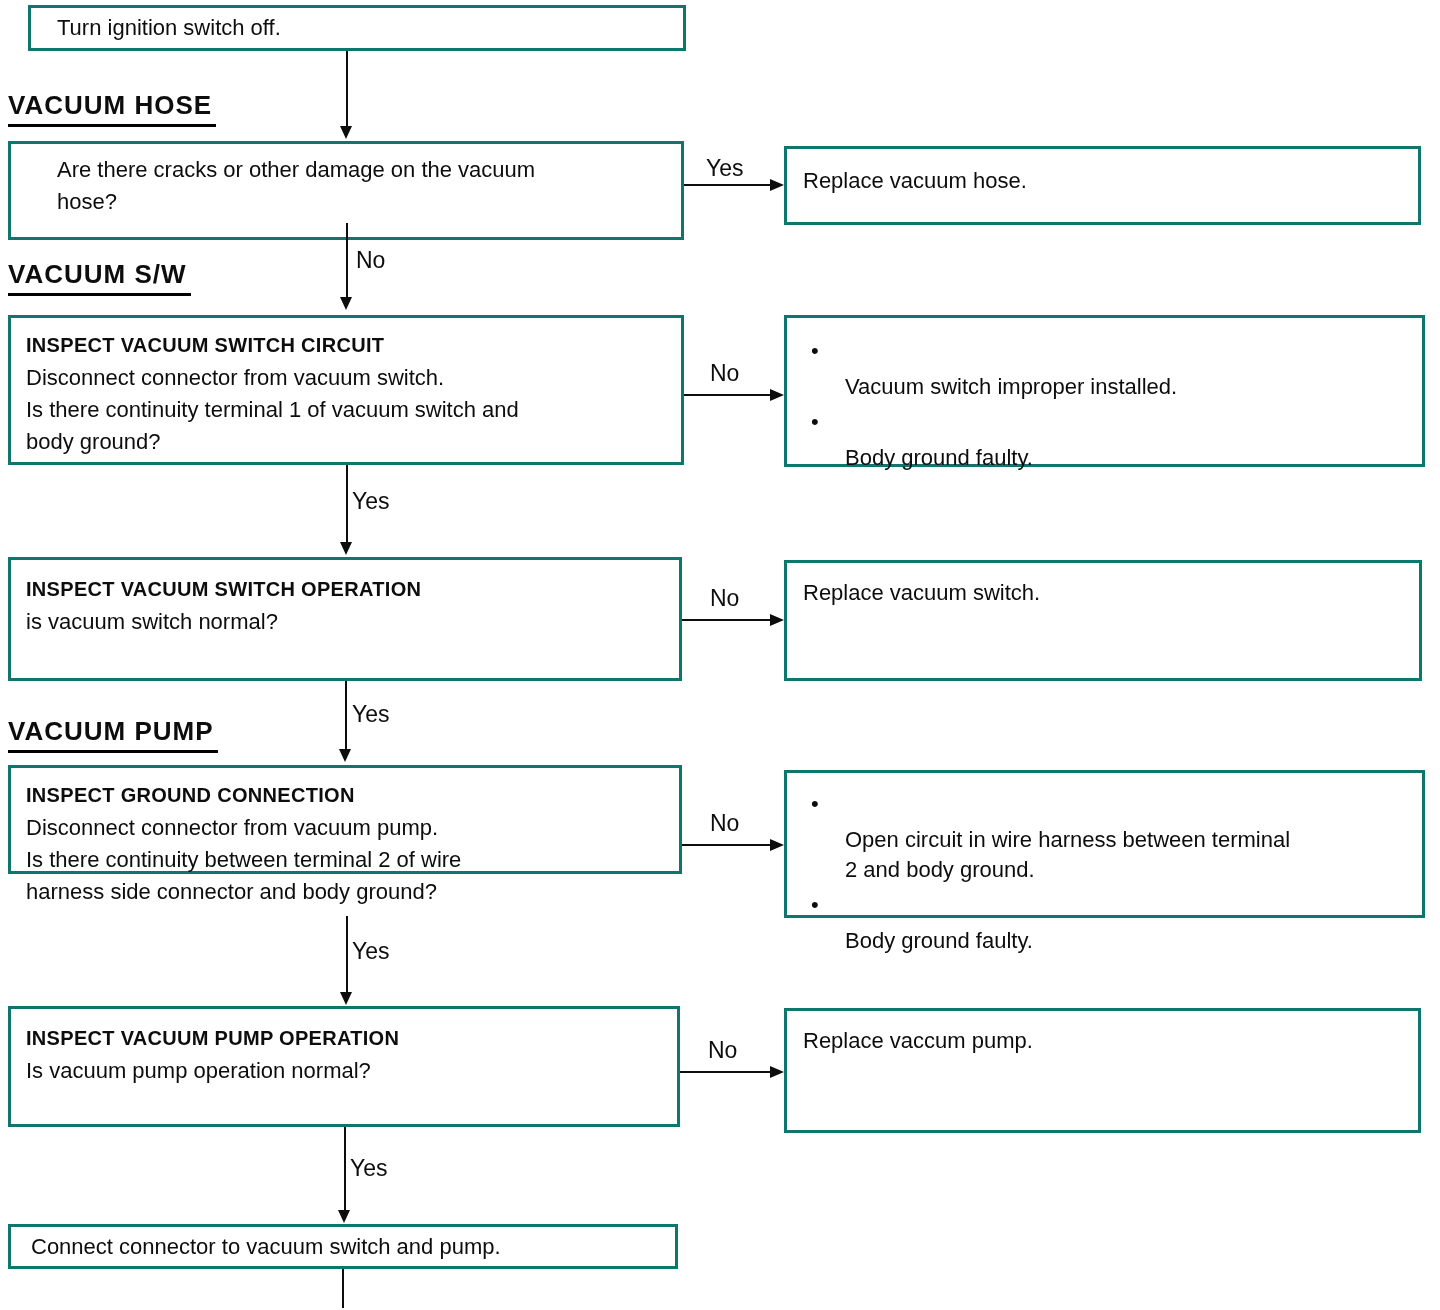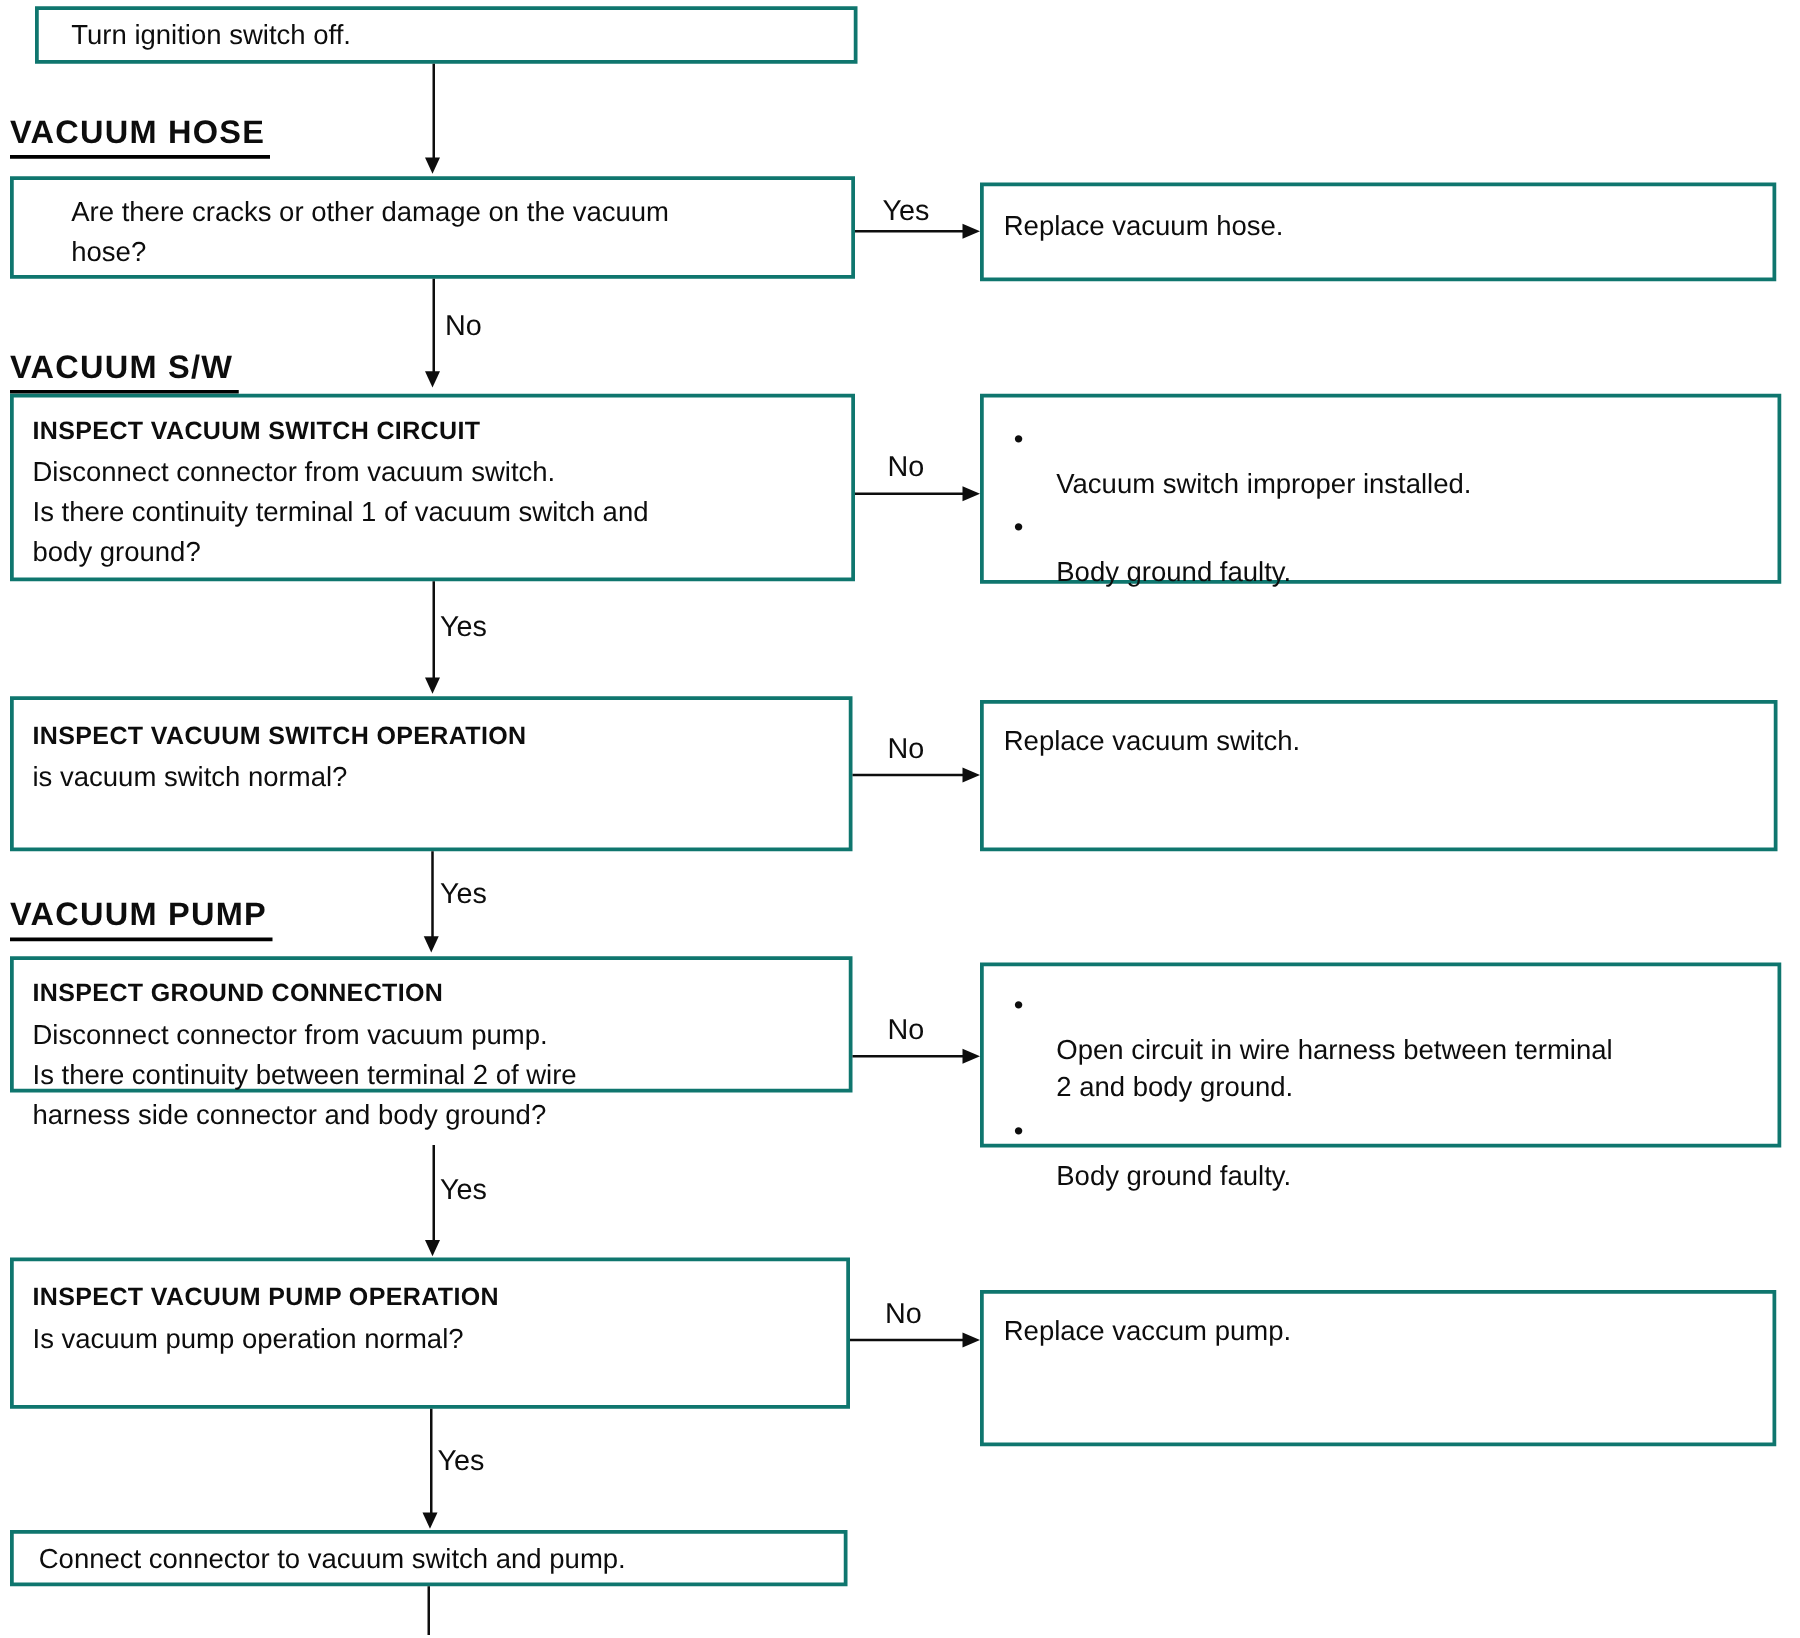--- a/index.html
+++ b/index.html
@@ -34,30 +34,30 @@
   .bullet-row { display:flex; margin-bottom:5px; }
   .bullet-dot { flex:none; width:34px; font-size:22px; line-height:30px; padding-left:4px; }
   .bullet-text { font-size:22px; line-height:30px;margin-top:36px; }
 </style>
 </head>
 <body>
 
 <div>
 
   <div class="section-heading" style="left:8px; top:90px;">VACUUM HOSE</div>
-  <div class="section-heading" style="left:8px; top:278px;">VACUUM S/W</div>
+  <div class="section-heading" style="left:8px; top:259px;">VACUUM S/W</div>
   <div class="section-heading" style="left:8px; top:716px;">VACUUM PUMP</div>
 
   <div class="fc-box" style="left:28px; top:5px; width:658px; height:46px; padding:5px 10px 0 26px;">
     <div class="fc-single">Turn ignition switch off.</div>
   </div>
   <div class="edge-v" style="left:346px; top:51px; height:76px;"></div>
   <div class="arrow-down" style="left:340px; top:126px;"></div>
 
-  <div class="fc-box" style="left:8px; top:141px; width:676px; height:82px; padding:10px 20px 0 46px;">
+  <div class="fc-box" style="left:8px; top:141px; width:676px; height:99px; padding:10px 20px 0 46px;">
     <div class="fc-line">Are there cracks or other damage on the vacuum</div>
     <div class="fc-line">hose?</div>
   </div>
   <div class="edge-label" style="left:706px; top:155px;">Yes</div>
   <div class="edge-h" style="left:684px; top:184px; width:88px;"></div>
   <div class="arrow-right" style="left:770px; top:179px;"></div>
   <div class="fc-box" style="left:784px; top:146px; width:637px; height:79px; padding:17px 16px 0 16px;">
     <div class="fc-single">Replace vacuum hose.</div>
   </div>
   <div class="edge-v" style="left:346px; top:223px; height:75px;"></div>
@@ -133,21 +133,21 @@
   <div class="arrow-down" style="left:340px; top:992px;"></div>
   <div class="edge-label" style="left:352px; top:938px;">Yes</div>
 
   <div class="fc-box" style="left:8px; top:1006px; width:672px; height:121px; padding:13px 20px 0 15px;">
     <div class="fc-title">INSPECT VACUUM PUMP OPERATION</div>
     <div class="fc-line">Is vacuum pump operation normal?</div>
   </div>
   <div class="edge-label" style="left:708px; top:1037px;">No</div>
   <div class="edge-h" style="left:680px; top:1071px; width:92px;"></div>
   <div class="arrow-right" style="left:770px; top:1066px;"></div>
-  <div class="fc-box" style="left:784px; top:1008px; width:637px; height:125px; padding:15px 16px 0 16px;margin-top:24px;">
+  <div class="fc-box" style="left:784px; top:1008px; width:637px; height:125px; padding:15px 16px 0 16px;">
     <div class="fc-single">Replace vaccum pump.</div>
   </div>
   <div class="edge-v" style="left:344px; top:1127px; height:84px;"></div>
   <div class="arrow-down" style="left:338px; top:1210px;"></div>
   <div class="edge-label" style="left:350px; top:1155px;">Yes</div>
 
   <div class="fc-box" style="left:8px; top:1224px; width:670px; height:45px; padding:5px 10px 0 20px;">
     <div class="fc-single">Connect connector to vacuum switch and pump.</div>
   </div>
   <div class="edge-v" style="left:342px; top:1269px; height:39px;"></div>

